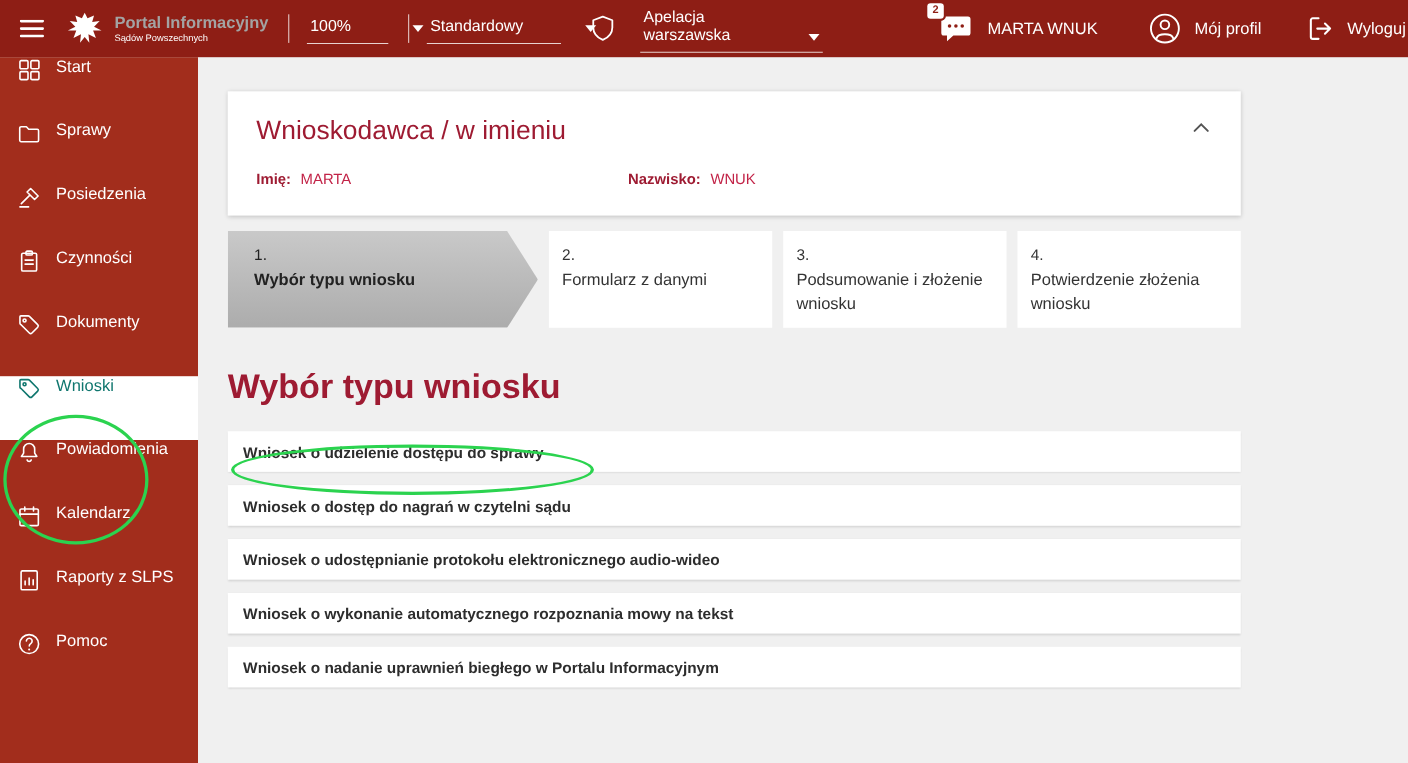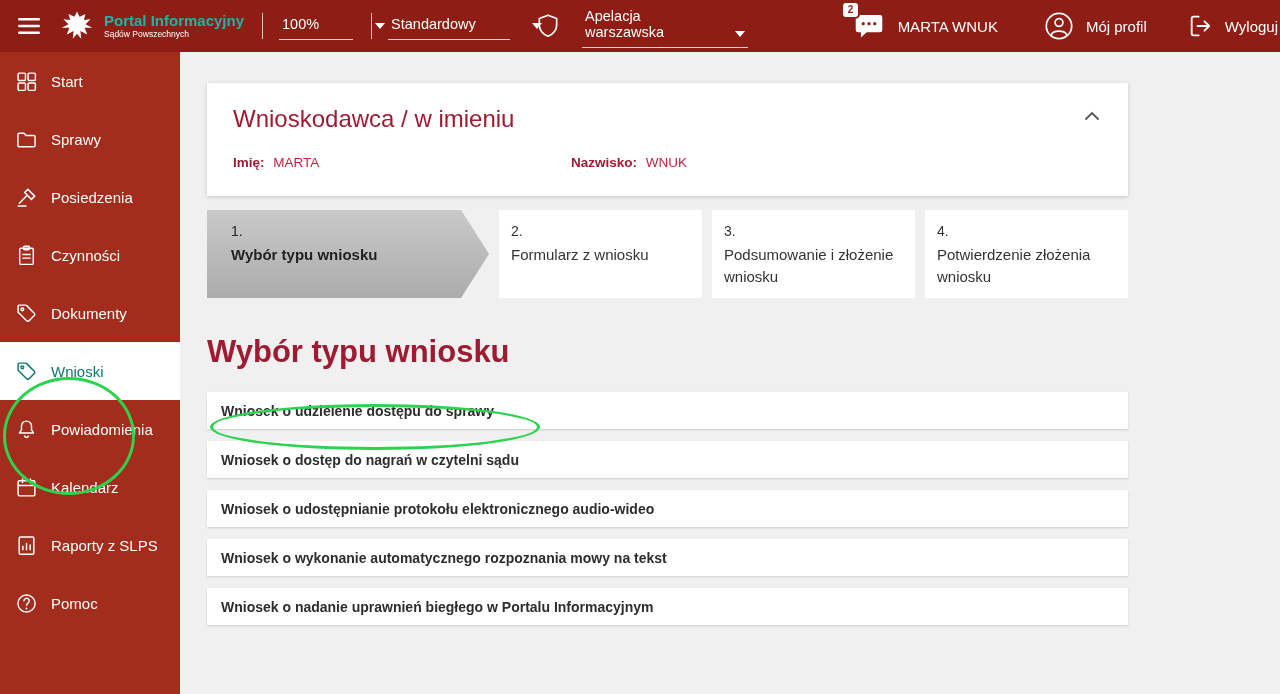--- a/index.html
+++ b/index.html
@@ -6,21 +6,21 @@
   html,body { width:1280px; height:694px; overflow:hidden; }
   body { font-family:"Liberation Sans", sans-serif; background:#f0f0f0; position:relative; }
 
   
   .topbar { position:absolute; top:0; left:0; width:1280px; height:52px;
             background:#8e1e15; display:flex; align-items:center; color:#fff;
             padding:0 2px 0 14px; z-index:10; }
   .hamburger { background:none; border:none; cursor:pointer; padding:4px; display:flex; }
   .logo { margin-left:16px; display:flex; align-items:center; }
   .brand { margin-left:10px; line-height:1.1; }
-  .brand-title { font-size:15px; font-weight:700; color:#14b8a6; }
+  .brand-title { font-size:15px; font-weight:700; color:#a3a3a3; }
   .brand-sub { font-size:8.5px; color:#fff; }
   .vsep { width:1px; height:26px; background:rgba(255,255,255,.75); margin-left:18px; }
   .dropdown { margin-left:16px; display:flex; align-items:flex-end; justify-content:space-between;
               border-bottom:1px solid rgba(255,255,255,.8); padding:4px 3px 7px 3px;
               font-size:14.5px; cursor:pointer;gap:48px; }
   .dd-zoom { width:74px; }
   .dd-theme { width:122px; }
   .dd-region { width:166px; margin-left:20px; }
   .caret { width:0; height:0; border-left:5px solid transparent; border-right:5px solid transparent;
            border-top:6px solid #fff; margin-left:8px; margin-bottom:3px; }
@@ -31,21 +31,21 @@
            font-size:10px; font-weight:700; padding:1px 5px 2px; border-radius:3px;
            box-shadow:0 0 0 2px #8e1e15; }
   .user-name { margin-left:12px; font-size:15px; }
   .profile-btn { margin-left:44px; display:flex; cursor:pointer; background:none; border:none; padding:2px; }
   .profile-label { margin-left:10px; font-size:15px; cursor:pointer; }
   .logout-btn { margin-left:38px; display:flex; cursor:pointer; background:none; border:none; padding:2px; }
   .logout-label { margin-left:8px; font-size:15px; cursor:pointer; white-space:nowrap; }
 
   
   .sidebar { position:absolute; top:52px; left:0; width:180px; height:642px; background:#a22d1c; z-index:5; }
-  .side-item { height:58px; display:flex; align-items:center; padding-left:15px; gap:13px;
+  .side-item { height:58px; display:flex; align-items:flex-start; padding-left:15px; gap:13px;
                font-size:15px; color:#fff; cursor:pointer; }
   .side-item.active { background:#fff; color:#0f766e; }
   .side-ic { width:23px; height:23px; flex:0 0 23px; stroke:currentColor; fill:none;
              stroke-width:1.4; stroke-linecap:round; stroke-linejoin:round; }
 
   
   .main { position:absolute; top:52px; left:180px; width:963px; height:642px;
           background:#f0f0f0; overflow:hidden; }
   .card { position:relative; margin:31px 15px 0 27px; background:#fff;
           padding:22px 26px 26px; box-shadow:0 1px 4px rgba(0,0,0,.18); }
@@ -248,21 +248,21 @@
     </div>
   </section>
 
   <div class="wizard">
     <div class="step active">
       <div class="step-num">1.</div>
       <div class="step-label">Wybór typu wniosku</div>
     </div>
     <div class="step">
       <div class="step-num">2.</div>
-      <div class="step-label">Formularz z wniosku</div>
+      <div class="step-label">Formularz z danymi</div>
     </div>
     <div class="step">
       <div class="step-num">3.</div>
       <div class="step-label">Podsumowanie i złożenie wniosku</div>
     </div>
     <div class="step">
       <div class="step-num">4.</div>
       <div class="step-label">Potwierdzenie złożenia wniosku</div>
     </div>
   </div>

